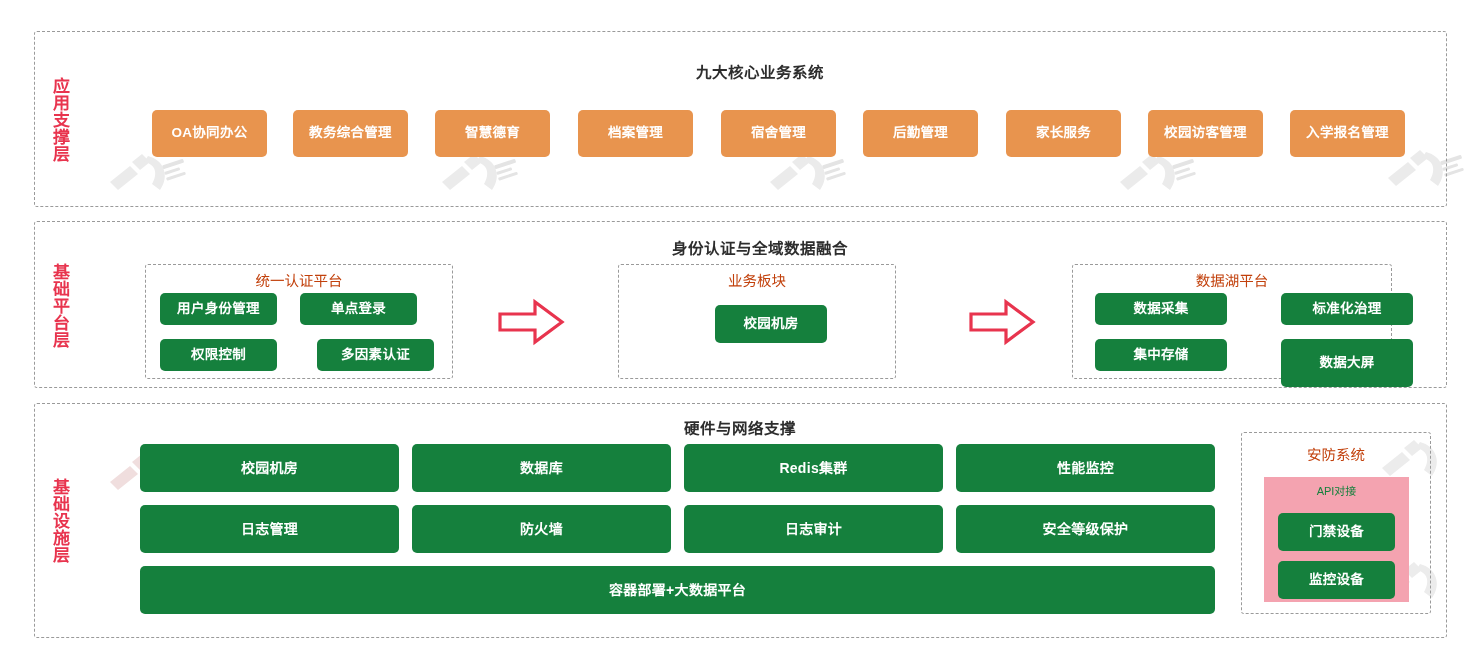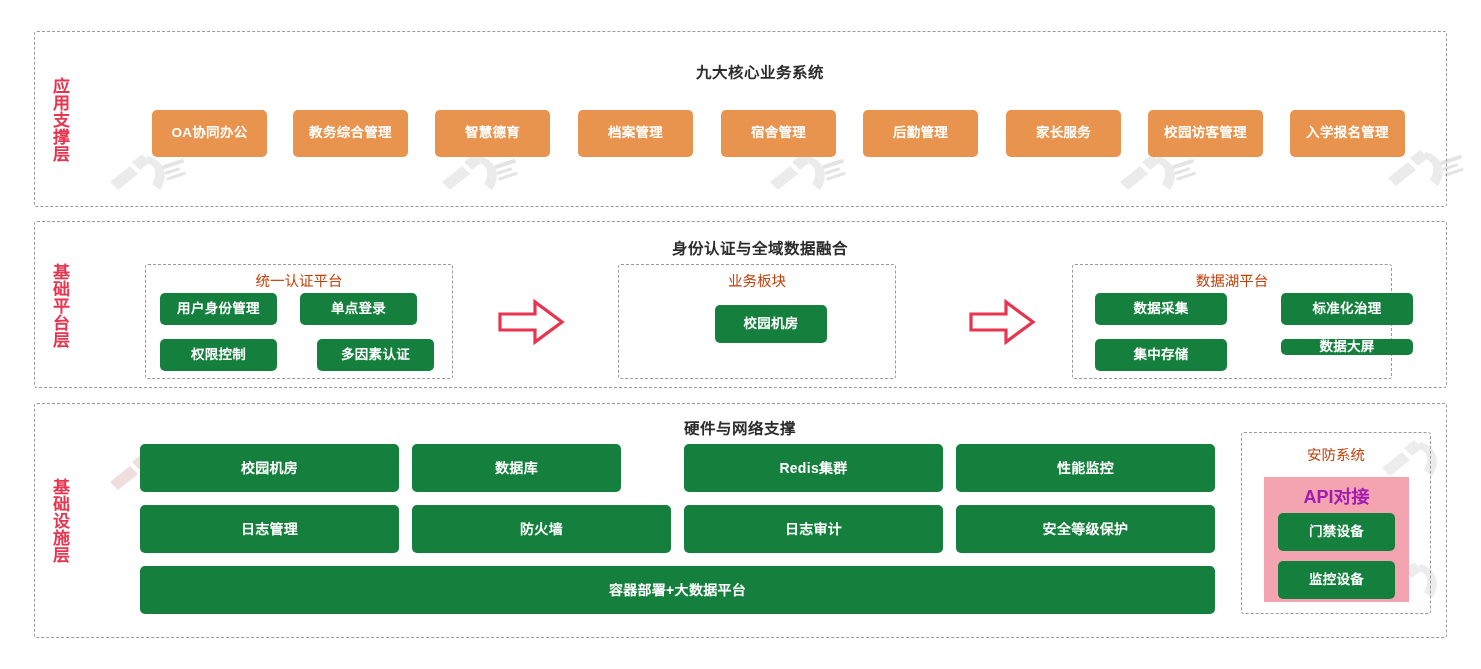--- a/index.html
+++ b/index.html
@@ -116,23 +116,23 @@
     position: absolute;
     background: #F4A3B0;
     box-sizing: border-box;
     z-index: 4;
   }
   .api-title {
     position: absolute;
     width: 100%;
     left: 0;
     text-align: center;
-    color: #a21caf;
-    font-size: 18px;
-    font-weight: bold;
+    color: #15803d;
+    font-size: 11px;
+    font-weight: normal;
     white-space: nowrap;
     z-index: 6;
   }
 
   
   .arrow {
     position: absolute;
     z-index: 5;
   }
   .arrow svg { display: block; width: 100%; height: 100%; }
@@ -313,30 +313,30 @@
       <path d="M3 16 L38 16 L38 4 L65 24 L38 44 L38 32 L3 32 Z" fill="none" stroke="#E8344E" stroke-width="3.2" stroke-linejoin="miter"></path>
     </svg>
   </div>
 
   <div class="subpanel" style="left:1072px; top:264px; width:320px; height:115px;"></div>
   <div class="subpanel-title" style="left:1072px; top:269px; width:320px;">数据湖平台</div>
 
   <div class="chip red" style="left:1095px; top:293px; width:132px; height:32px;">数据采集</div>
   <div class="chip red" style="left:1281px; top:293px; width:132px; height:32px;">标准化治理</div>
   <div class="chip red" style="left:1095px; top:339px; width:132px; height:32px;">集中存储</div>
-  <div class="chip red" style="left:1281px; top:339px; width:132px; height:16px;">数据大屏</div>
+  <div class="chip red" style="left:1281px; top:339px; width:132px; height:48px;">数据大屏</div>
 
   <div class="layer" id="layer-infra" style="left:34px; top:403px; width:1413px; height:235px;"></div>
 
   <div class="layer-caption" style="top:430px; height:180px;">基础设施层</div>
 
   <div class="layer-title" style="left:110px; top:416px; width:1260px;">硬件与网络支撑</div>
 
   <div class="chip red wide" style="left:140px; top:444px; width:259px; height:48px;">校园机房</div>
-  <div class="chip red wide" style="left:412px; top:444px; width:209px; height:48px;">数据库</div>
+  <div class="chip red wide" style="left:412px; top:444px; width:259px; height:48px;">数据库</div>
   <div class="chip red wide" style="left:684px; top:444px; width:259px; height:48px;">Redis集群</div>
   <div class="chip red wide" style="left:956px; top:444px; width:259px; height:48px;">性能监控</div>
 
   <div class="chip red wide" style="left:140px; top:505px; width:259px; height:48px;">日志管理</div>
   <div class="chip red wide" style="left:412px; top:505px; width:259px; height:48px;">防火墙</div>
   <div class="chip red wide" style="left:684px; top:505px; width:259px; height:48px;">日志审计</div>
   <div class="chip red wide" style="left:956px; top:505px; width:259px; height:48px;">安全等级保护</div>
 
   <div class="chip red wide" style="left:140px; top:566px; width:1075px; height:48px;">容器部署+大数据平台</div>
 

